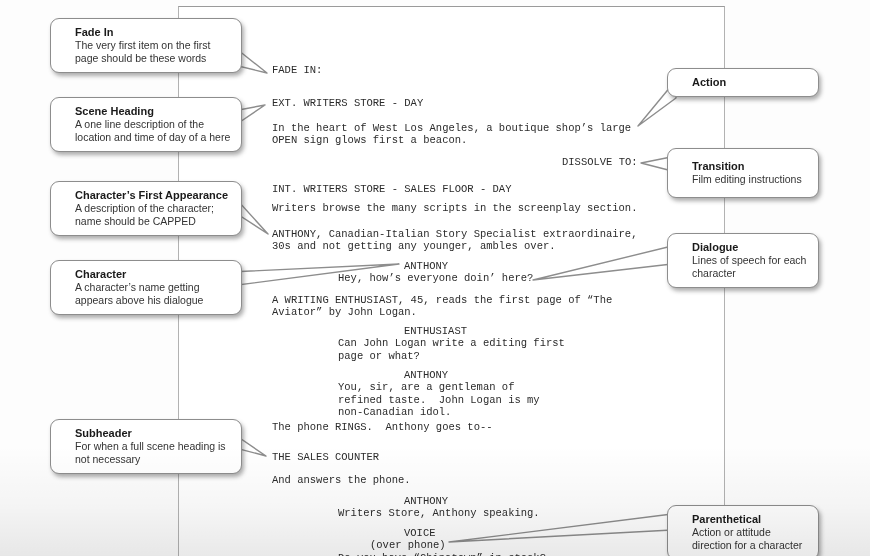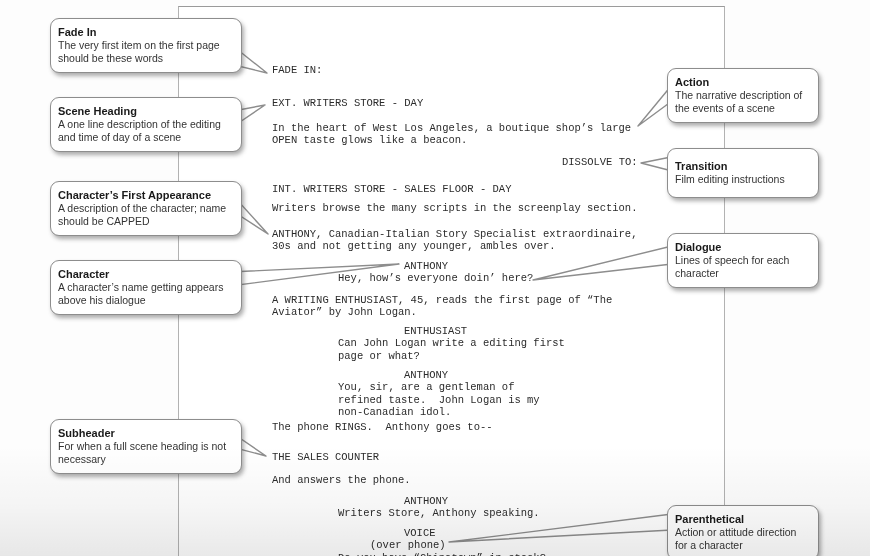--- a/index.html
+++ b/index.html
@@ -41,21 +41,21 @@
   svg.tails{position:absolute;left:0;top:0;z-index:5;pointer-events:none;}
   svg.tails polygon{fill:#ffffff;stroke:#8d8d8d;stroke-width:1.4;stroke-linejoin:round;}
 
   
   .callout{
     position:absolute;z-index:6;
     background:#ffffff;
     border:1.5px solid #8d8d8d;
     border-radius:9px;
     box-shadow:2px 3px 4px rgba(70,70,70,.45);
-    padding:6px 10px 7px 7px;
+    padding:6px 10px 7px 24px;
     box-sizing:border-box;
     width:192px;
   }
   .callout.right{width:152px;}
   .callout-title{font-size:11px;font-weight:bold;color:#1a1a1a;line-height:14px;}
   .callout-desc{font-size:10.5px;color:#333333;line-height:13px;}
 
   
   .vignette{
     position:absolute;left:0;right:0;bottom:0;height:110px;z-index:9;
@@ -72,21 +72,21 @@
 
   <div class="script">
     <div class="block" style="top:64px">
       <div class="ln action">FADE IN:</div>
     </div>
     <div class="block" style="top:97px">
       <div class="ln action">EXT. WRITERS STORE - DAY</div>
     </div>
     <div class="block" style="top:122px">
       <div class="ln action">In the heart of West Los Angeles, a boutique shop’s large</div>
-      <div class="ln action">OPEN taste glows like a beacon.</div>
+      <div class="ln action">OPEN sign glows first a beacon.</div>
     </div>
     <div class="block" style="top:156px">
       <div class="ln transition">DISSOLVE TO:</div>
     </div>
     <div class="block" style="top:183px">
       <div class="ln action">INT. WRITERS STORE - SALES FLOOR - DAY</div>
     </div>
     <div class="block" style="top:202px">
       <div class="ln action">Writers browse the many scripts in the screenplay section.</div>
     </div>
@@ -144,38 +144,37 @@
     <polygon points="672,246 672,264 533,280"></polygon>
     <polygon points="672,514 672,530 449,542"></polygon>
   </svg>
 
   <div class="callout left" style="left:50px;top:18px">
     <div class="callout-title">Fade In</div>
     <div class="callout-desc">The very first item on the first page should be these words</div>
   </div>
   <div class="callout left" style="left:50px;top:97px">
     <div class="callout-title">Scene Heading</div>
-    <div class="callout-desc">A one line description of the editing and time of day of a scene</div>
+    <div class="callout-desc">A one line description of the location and time of day of a here</div>
   </div>
   <div class="callout left" style="left:50px;top:181px">
     <div class="callout-title">Character’s First Appearance</div>
     <div class="callout-desc">A description of the character; name should be CAPPED</div>
   </div>
   <div class="callout left" style="left:50px;top:260px">
     <div class="callout-title">Character</div>
     <div class="callout-desc">A character’s name getting appears above his dialogue</div>
   </div>
   <div class="callout left" style="left:50px;top:419px">
     <div class="callout-title">Subheader</div>
     <div class="callout-desc">For when a full scene heading is not necessary</div>
   </div>
 
   <div class="callout right" style="left:667px;top:68px">
     <div class="callout-title">Action</div>
-    <div class="callout-desc">The narrative description of the events of a scene</div>
   </div>
   <div class="callout right" style="left:667px;top:148px;padding-top:10px;padding-bottom:11px">
     <div class="callout-title">Transition</div>
     <div class="callout-desc">Film editing instructions</div>
   </div>
   <div class="callout right" style="left:667px;top:233px">
     <div class="callout-title">Dialogue</div>
     <div class="callout-desc">Lines of speech for each character</div>
   </div>
   <div class="callout right" style="left:667px;top:505px">

